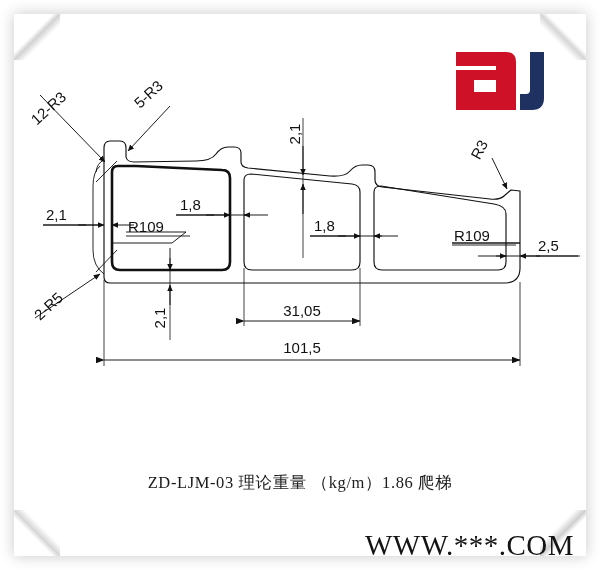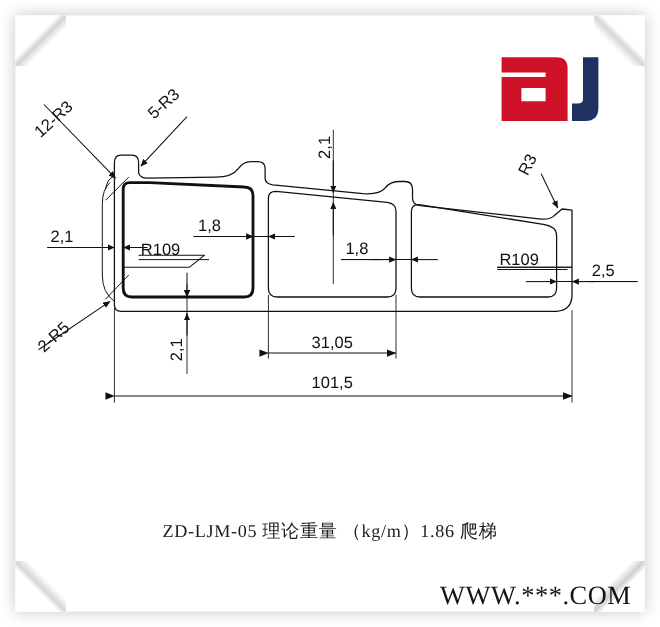--- a/index.html
+++ b/index.html
@@ -80,21 +80,21 @@
     font-size: 16.5px;
     color: #1b1b1b;
     letter-spacing: 0.6px;
     white-space: nowrap;
   }
   #watermark {
     position: absolute;
     right: 26px;
     top: 529px;
     font-family: "Liberation Serif", serif;
-    font-size: 24px;
+    font-size: 29px;
     color: #141414;
     letter-spacing: 0.5px;
     white-space: nowrap;
   }
   .dimtext {
     font-family: "Liberation Sans", sans-serif;
     fill: #111111;
   }
 </style>
 </head>
@@ -319,17 +319,17 @@
 
       <text x="302" y="353" text-anchor="middle">101,5</text>
     </g>
   </svg>
 
   <svg id="logo" viewBox="0 0 100 78">
     <path d="M4,12 L54,12 Q64,12 64,22 L64,70 L44,70 L44,40 L22,40 L22,52 L46,52 L46,70 L4,70 L4,30 L44,30 L44,26 L4,26 Z" fill="#ce1126"></path>
     <path d="M70,12 L92,12 L92,58 Q92,70 80,70 L68,70 L68,54 L74,54 Q78,54 78,50 L78,12 Z" fill="#1f3160"></path>
   </svg>
 
-  <div id="caption">ZD-LJM-05  理论重量  （kg/m）1.86  爬梯</div>
+  <div id="caption">ZD-LJM-03  理论重量  （kg/m）1.86  爬梯</div>
 
   <div id="watermark">WWW.***.COM</div>
 
 </div>
 
 </body></html>

